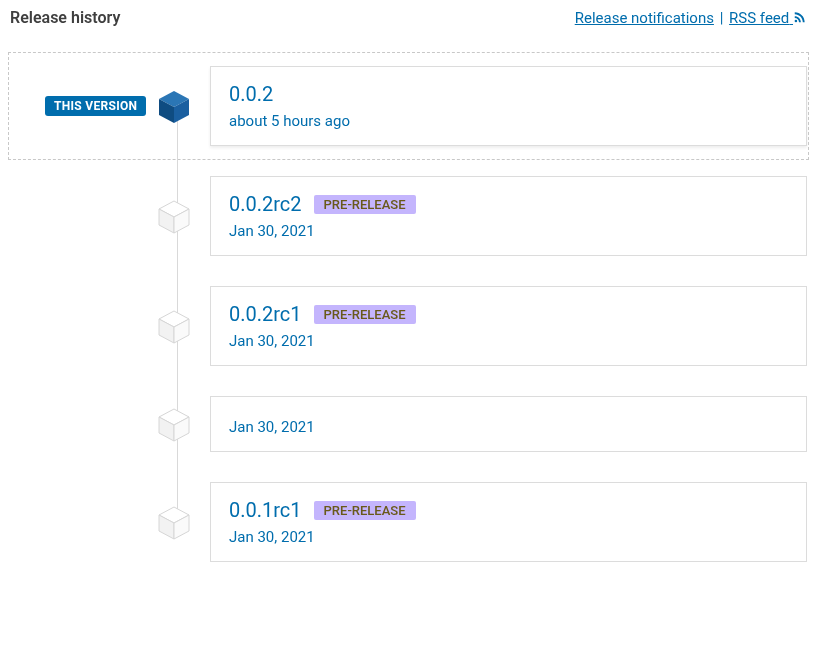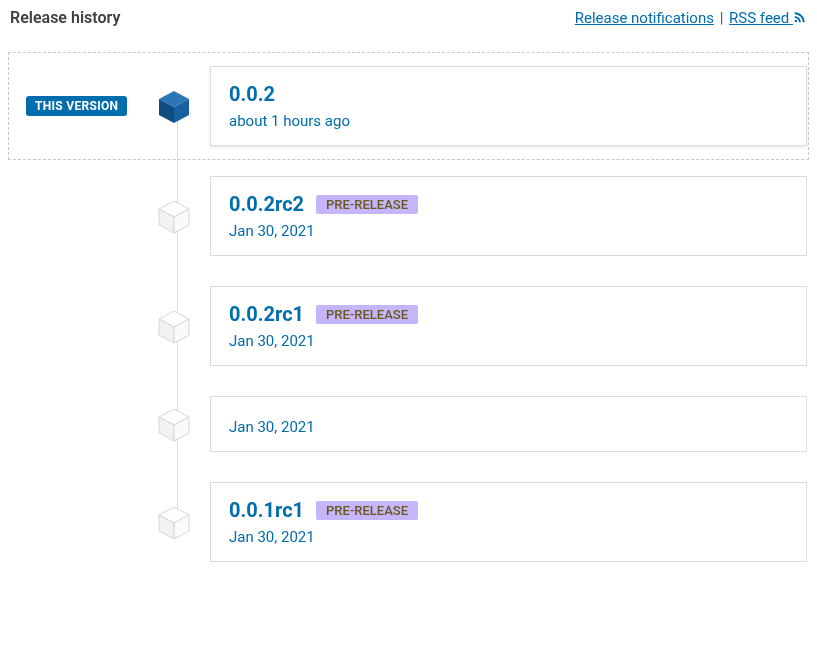--- a/index.html
+++ b/index.html
@@ -78,21 +78,21 @@
     bottom: -38px;
     width: 1px;
     background: #d9d9d9;
     z-index: 0;
   }
   .row.first .line { top: 50%; }
   .row.last .line { bottom: 50%; }
 
   .pill {
     position: absolute;
-    left: 16px;
+    left: 35px;
     top: 50%;
     transform: translateY(-50%);
     background: #006dad;
     color: #fff;
     font-size: 12px;
     font-weight: 700;
     letter-spacing: 0.3px;
     padding: 3px 9px;
     border-radius: 3px;
   }
@@ -114,21 +114,21 @@
   .row.current .card {
     box-shadow: 0 2px 3px rgba(0,0,0,0.07);
   }
   .ver-line {
     display: flex;
     align-items: center;
     gap: 12px;
   }
   .ver {
     font-size: 20px;
-    font-weight: 700;
+    font-weight: 400;
     color: #006dad;
   }
   .badge {
     background: #c4b5fd;
     color: #69591a;
     font-size: 13px;
     font-weight: 500;
     padding: 2px 10px;
     border-radius: 2px;
   }
@@ -172,21 +172,21 @@
               <polygon points="3,11 18,19 18,35 3,27" fill="#0f4c81"></polygon>
               <polygon points="33,11 33,27 18,35 18,19" fill="#1a5fa0"></polygon>
             </svg>
           </span>
     </div>
     <div class="card">
       <div class="ver-line">
         <span class="ver">0.0.2</span>
 
       </div>
-      <div class="date">about 1 hours ago</div>
+      <div class="date">about 5 hours ago</div>
     </div>
   </div>
       <div class="row">
     <div class="gutter">
       <span class="line"></span>
 
       <span class="cube">
             <svg width="36" height="36" viewBox="0 0 36 36">
               <polygon points="18,3 33,11 18,19 3,11" fill="#ffffff" stroke="#d6d6d6" stroke-width="1"></polygon>
               <polygon points="3,11 18,19 18,35 3,27" fill="#f2f2f2" stroke="#d6d6d6" stroke-width="1"></polygon>

